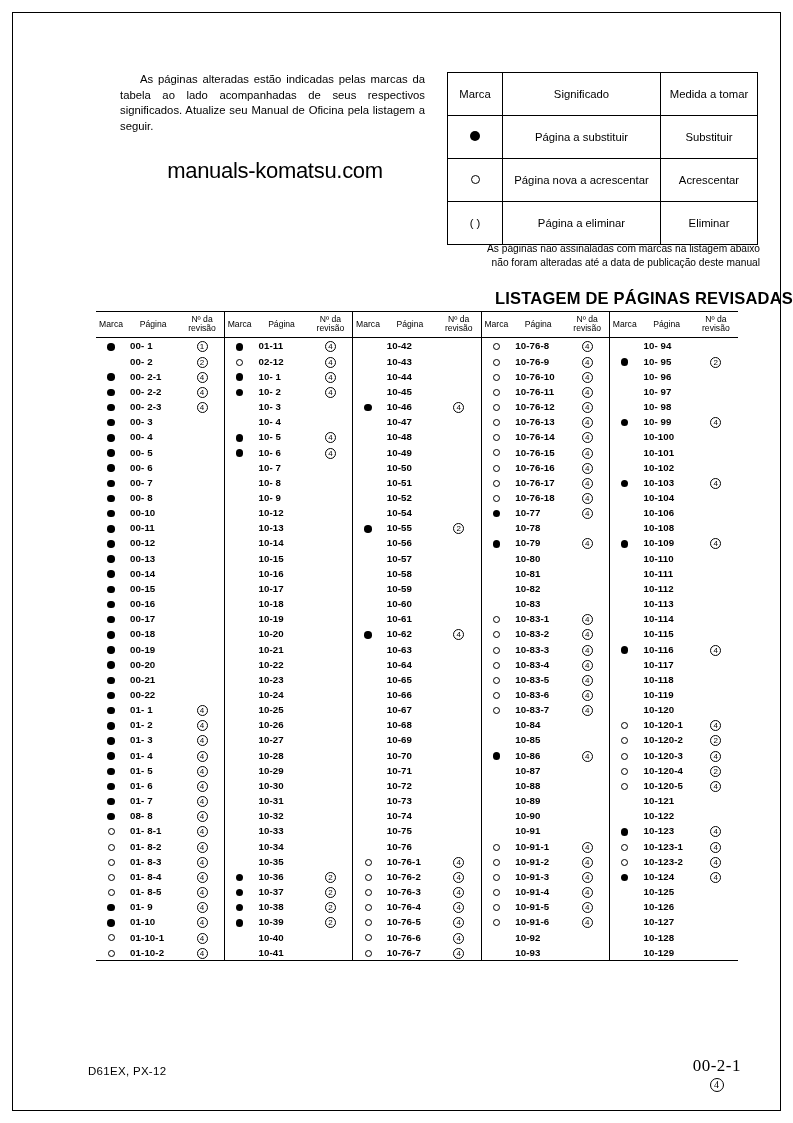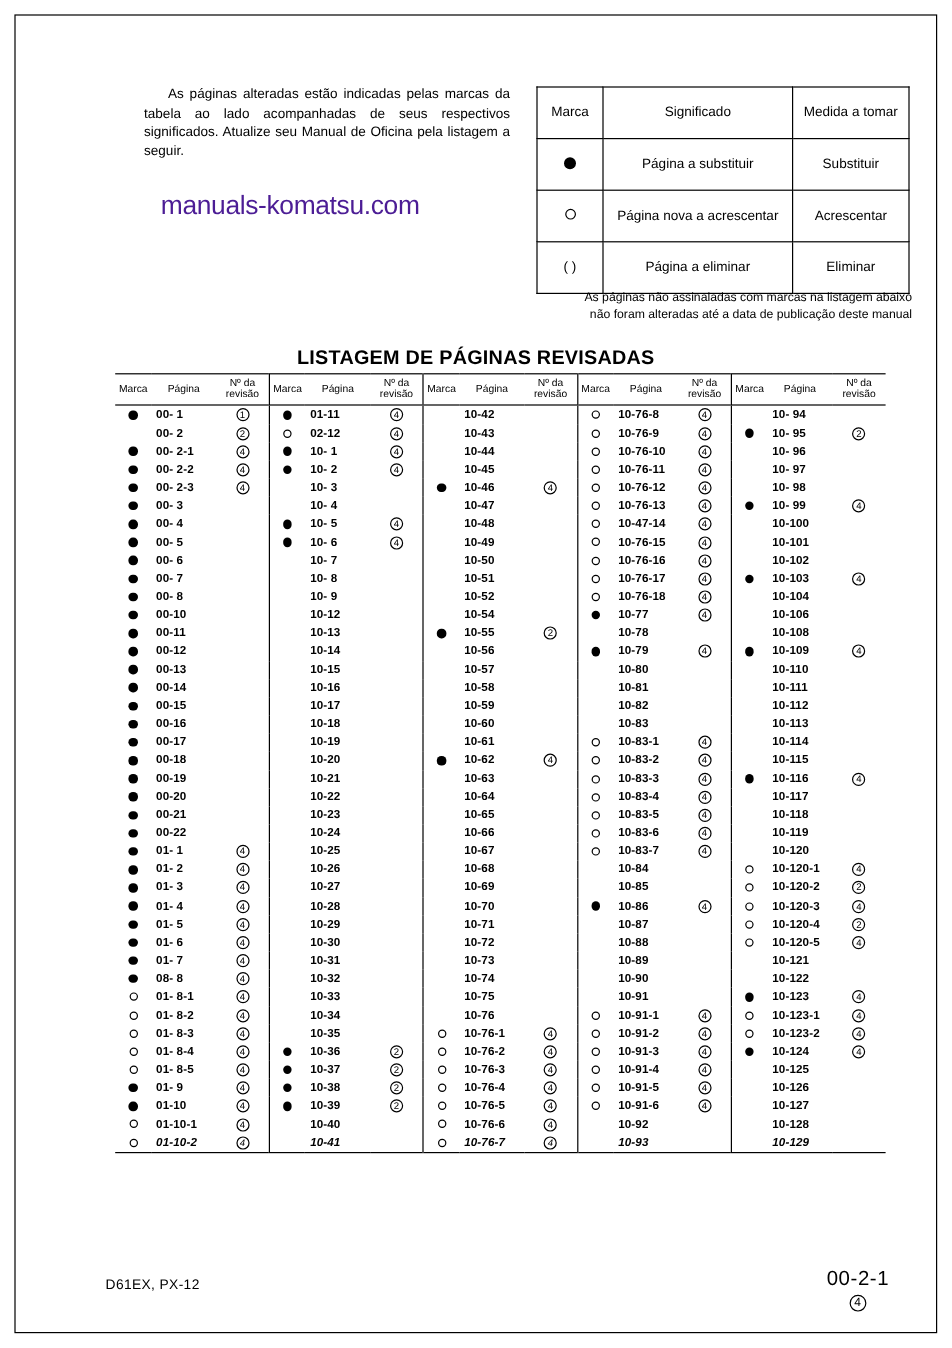--- a/index.html
+++ b/index.html
@@ -45,26 +45,26 @@
   }
   #intro-text {
     font-size: 11.3px;
     line-height: 15.6px;
     text-align: justify;
     text-indent: 20px;
     word-spacing: 0.5px;
   }
   #watermark {
     position: absolute;
-    left: 114px;
+    left: 100px;
     top: 94px;
     width: 310px;
-    text-align: left;
+    text-align: center;
     font-size: 22px;
-    color: #4c1d95;
+    color: #000000;
     letter-spacing: -0.3px;
   }
 
   
   #legend-table {
     position: absolute;
     left: 427px;
     top: 8px;
     width: 310px;
     border-collapse: collapse;
@@ -106,40 +106,40 @@
     line-height: 13.6px;
     text-align: right;
   }
 
   
   #listing-title {
     position: absolute;
     left: 0;
     top: 289px;
     width: 793px;
-    text-align: center;
+    text-align: right;
     font-size: 16.5px;
     font-weight: bold;
     letter-spacing: 0.2px;
   }
 
   
   #listing-wrap {
     position: absolute;
     left: 96px;
     top: 311px;
     width: 642px;
   }
   #listing-table {
     width: 642px;
     border-collapse: collapse;
     table-layout: fixed;
   }
   #listing-table .outer-top { border-top: 1.6px solid #000; }
-  #listing-table .outer-bottom { border-bottom: 1.6px solid #000; font-style: italic; }
+  #listing-table .outer-bottom { border-bottom: 1.6px solid #000; }
 
   .hdr-cell {
     font-size: 8.6px;
     font-weight: normal;
     text-align: center;
     vertical-align: middle;
     padding: 3px 0 4px 0;
     line-height: 9.2px;
   }
   .hdr-row { border-bottom: 1.4px solid #000; }
@@ -206,20 +206,21 @@
     font-size: 11.5px;
     letter-spacing: 0.3px;
   }
   #footer-page {
     position: absolute;
     right: 52px;
     top: 1056px;
     text-align: center;
     font-size: 17px;
     letter-spacing: 0.5px;
+    font-family: Liberation Serif, serif;
   }
   #footer-rev {
     margin-top: 1px;
     font-size: 12px;
   }
   .rev-circ-lg {
     display: inline-block;
     width: 14px;
     height: 14px;
     border: 1.1px solid #000;
@@ -446,21 +447,21 @@
           <td class="data-cell cell-mark"><span class="m-filled"></span></td>
           <td class="data-cell cell-page">00- 4</td>
           <td class="data-cell cell-rev"></td>
           <td class="data-cell cell-mark vsep"><span class="m-filled"></span></td>
           <td class="data-cell cell-page">10- 5</td>
           <td class="data-cell cell-rev"><span class="rev-circ">4</span></td>
           <td class="data-cell cell-mark vsep"></td>
           <td class="data-cell cell-page">10-48</td>
           <td class="data-cell cell-rev"></td>
           <td class="data-cell cell-mark vsep"><span class="m-open"></span></td>
-          <td class="data-cell cell-page">10-47-14</td>
+          <td class="data-cell cell-page">10-76-14</td>
           <td class="data-cell cell-rev"><span class="rev-circ">4</span></td>
           <td class="data-cell cell-mark vsep"></td>
           <td class="data-cell cell-page">10-100</td>
           <td class="data-cell cell-rev"></td>
         </tr>
         <tr>
           <td class="data-cell cell-mark"><span class="m-filled"></span></td>
           <td class="data-cell cell-page">00- 5</td>
           <td class="data-cell cell-rev"></td>
           <td class="data-cell cell-mark vsep"><span class="m-filled"></span></td>

